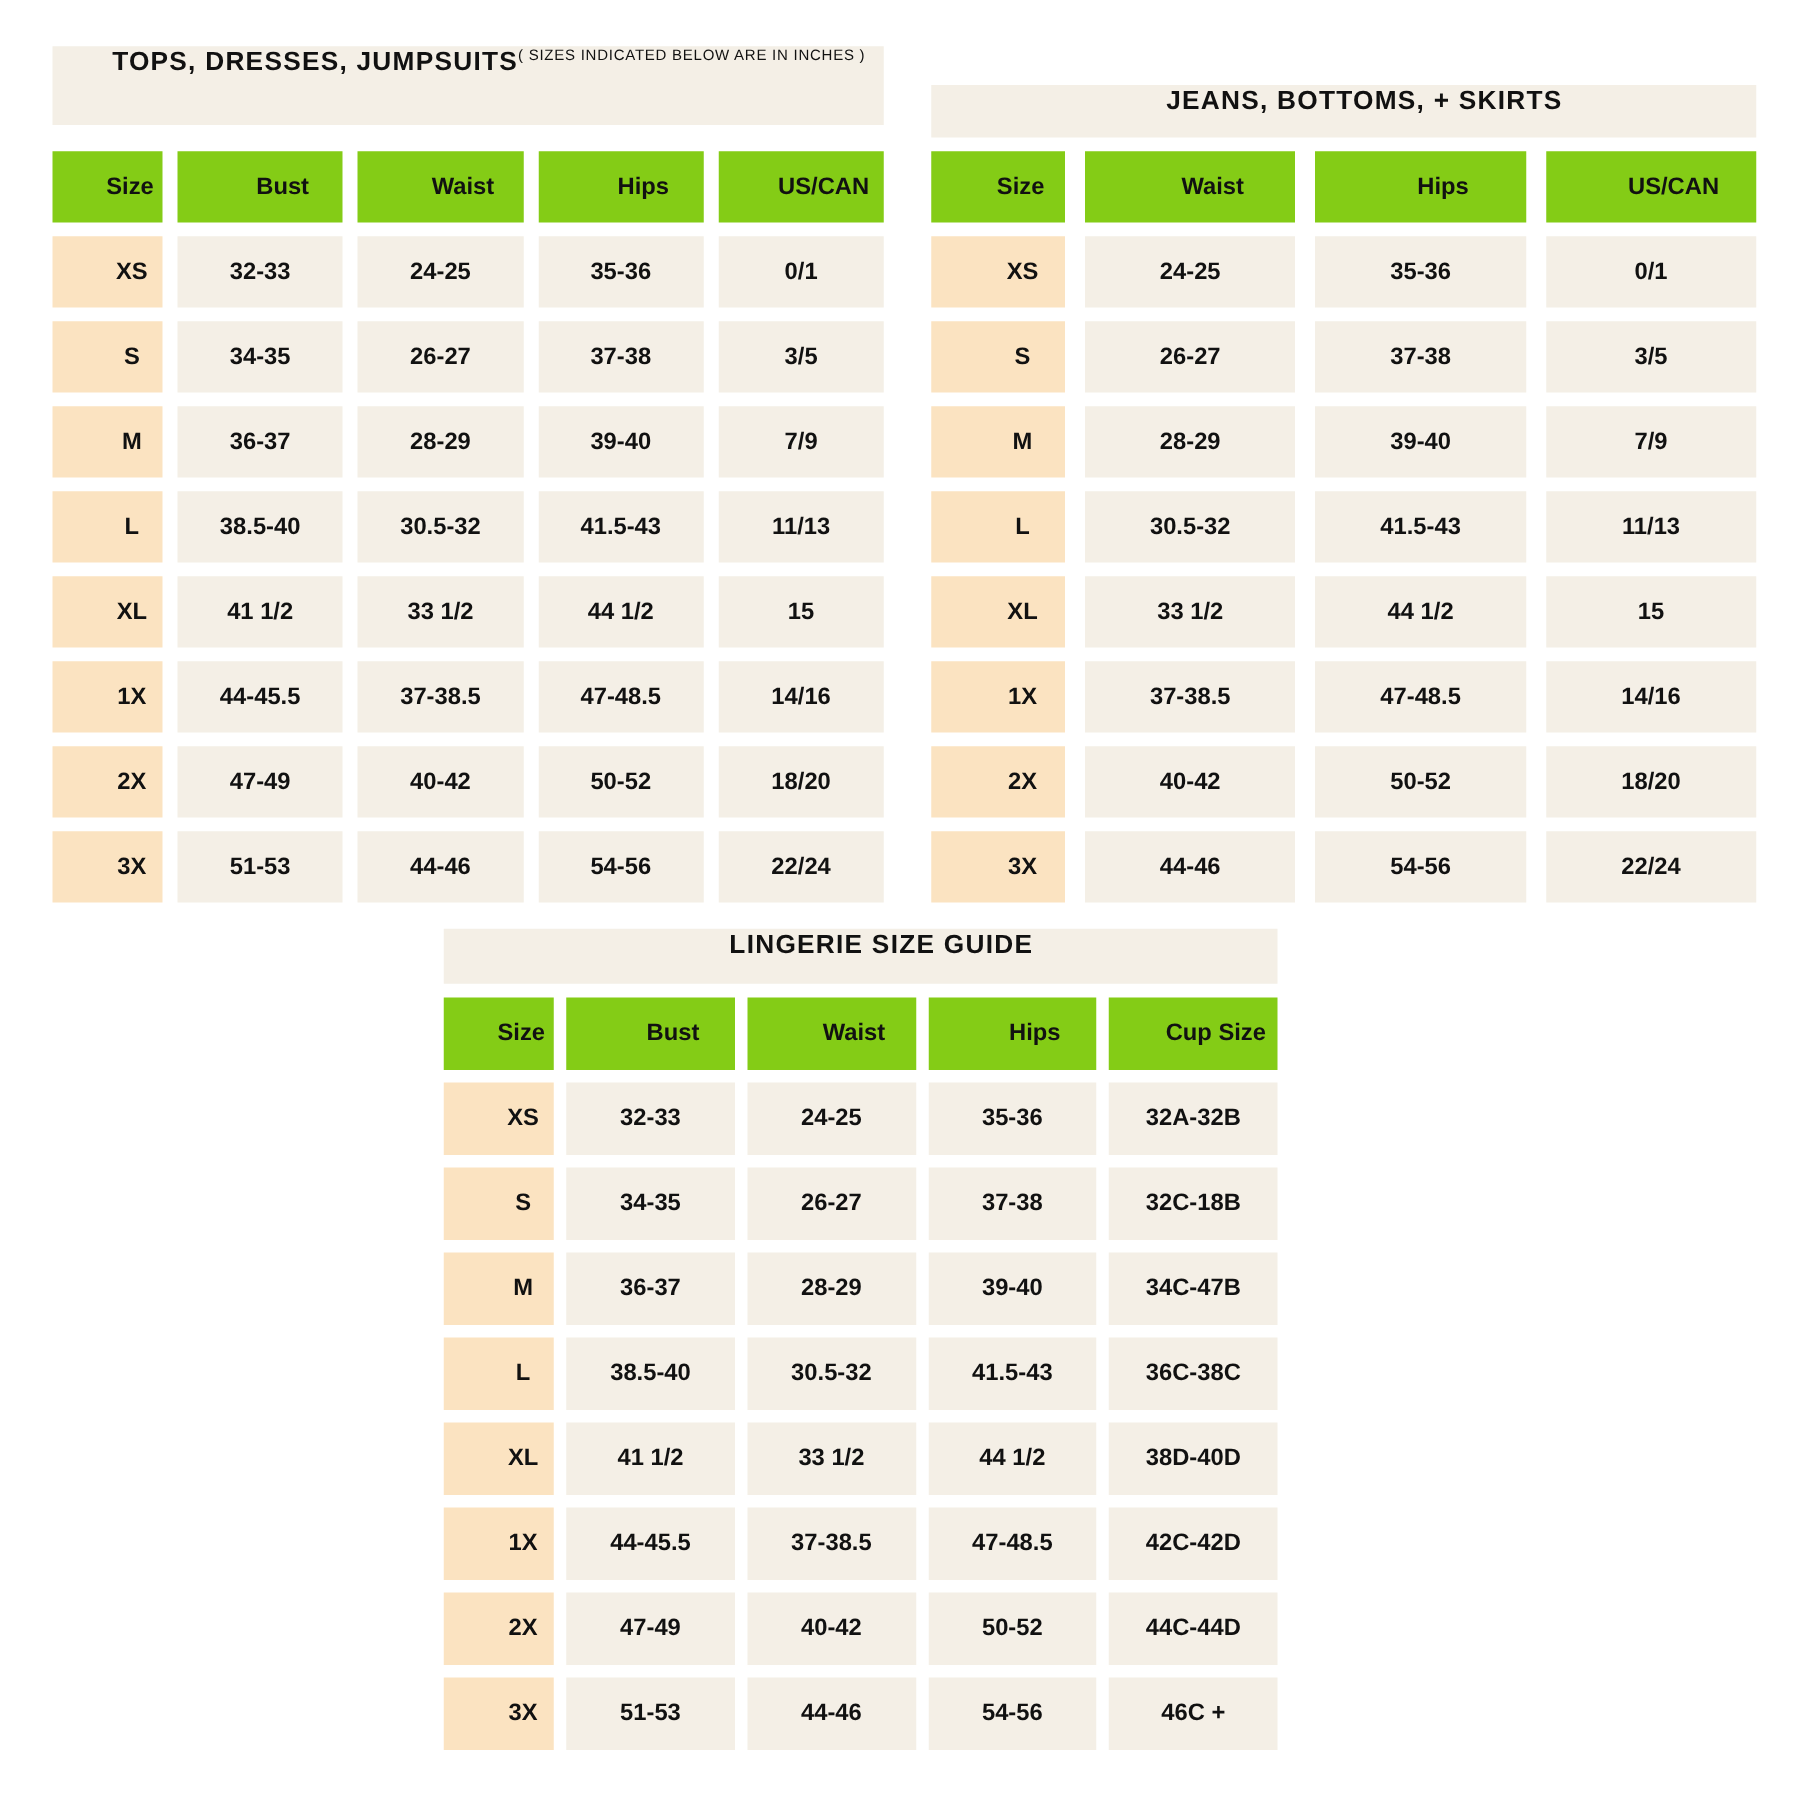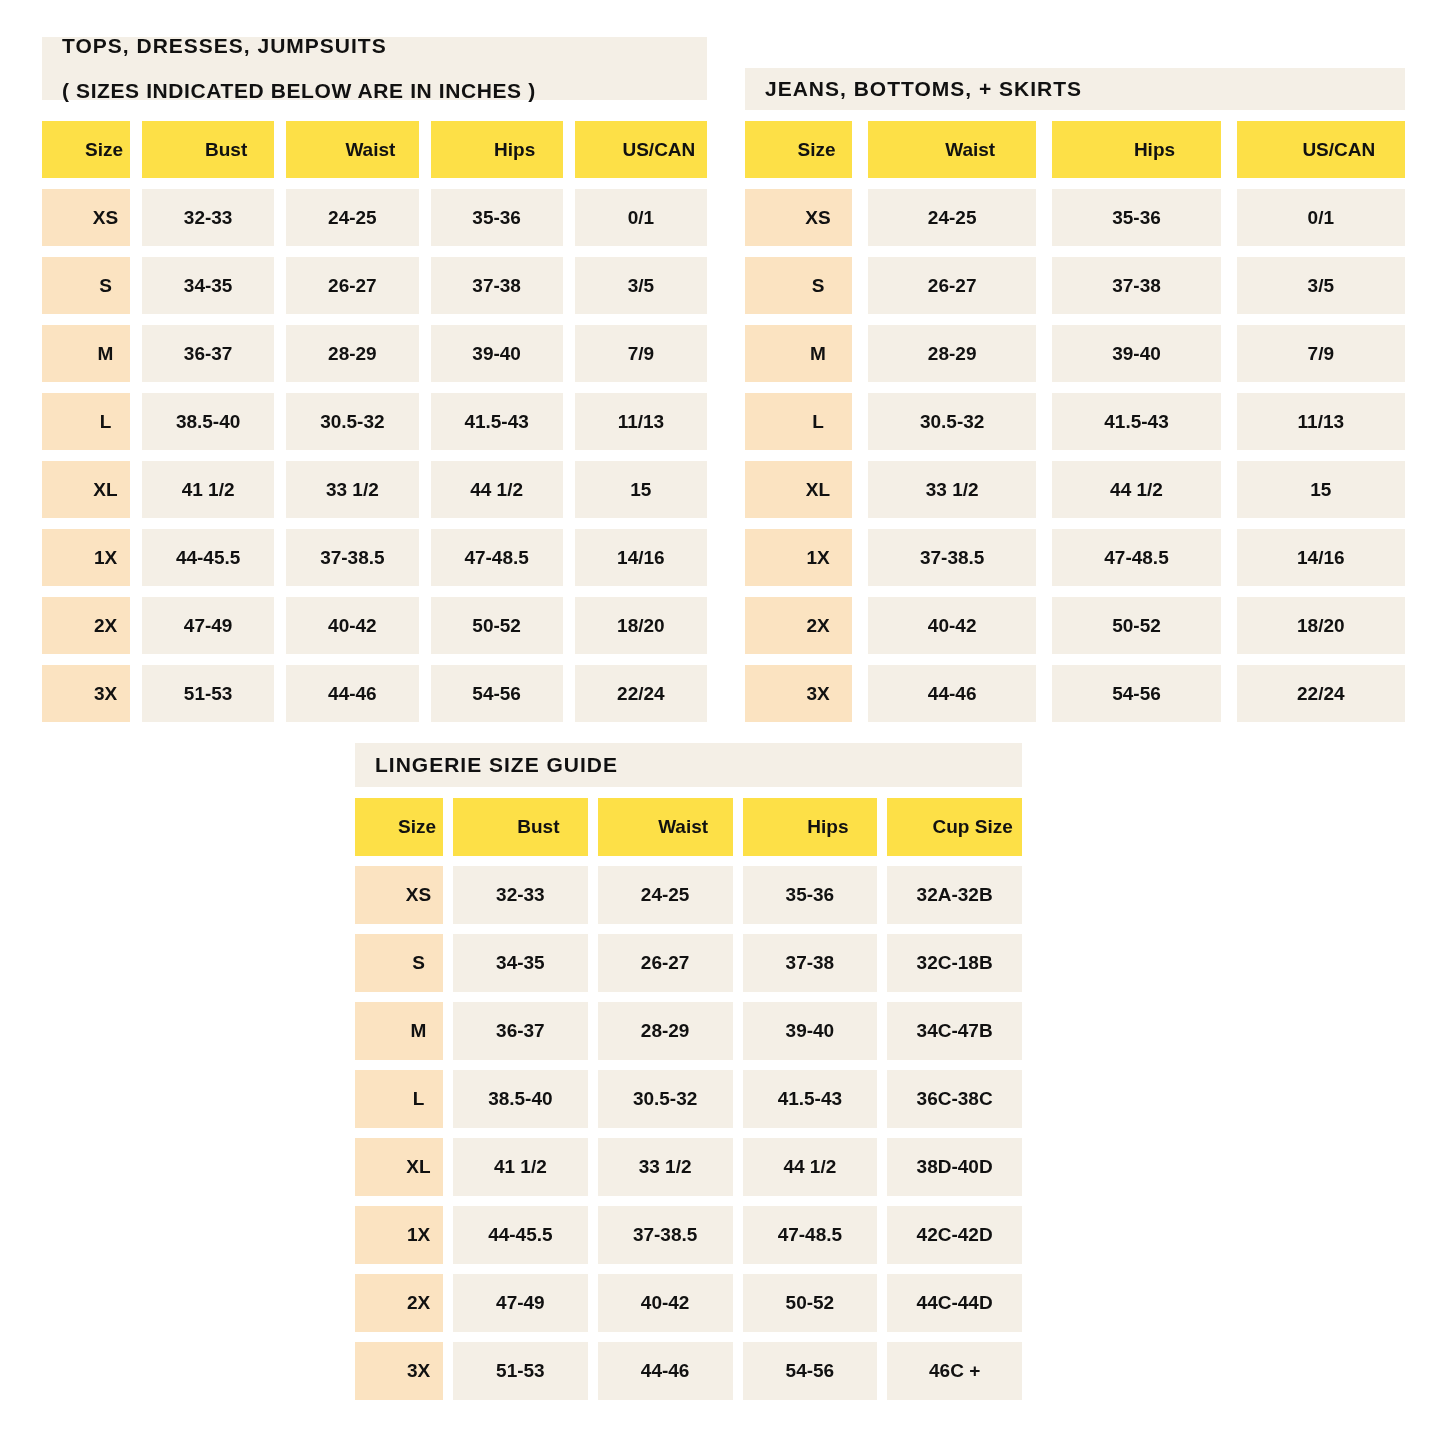--- a/index.html
+++ b/index.html
@@ -13,40 +13,39 @@
     overflow: hidden;
   }
   .table-section { position: absolute; }
   #tops-section     { left: 42px;  top: 37px;  width: 665px; }
   #jeans-section    { left: 745px; top: 68px;  width: 660px; }
   #lingerie-section { left: 355px; top: 743px; width: 667px; }
 
   .banner {
     background: #f4efe6;
     display: flex;
-    flex-direction: column;
+    flex-direction: row;
     justify-content: center;
-    padding-left: 20px;
+    padding-left: 33px;
   }
   #tops-section .banner     { height: 63px; }
   #jeans-section .banner    { height: 42px; }
   #lingerie-section .banner { height: 44px; }
 
   .banner-title {
     font-size: 21px;
     font-weight: 700;
     letter-spacing: 1px;
     line-height: 1.25;
   }
   .banner-subtitle {
-    font-size: 21px;
-    font-weight: 700;
+    font-size: 12px;
+    font-weight: 400;
     letter-spacing: 0.6px;
     line-height: 1.3;
-    margin-top: 18px;
   }
 
   .grid {
     display: grid;
     column-gap: 12px;
     row-gap: 11px;
     grid-auto-rows: 57px;
   }
   #tops-section .grid {
     margin-top: 21px;
@@ -66,21 +65,21 @@
   }
 
   .cell {
     display: flex;
     align-items: center;
     justify-content: center;
     font-weight: 700;
     font-size: 19px;
     background: #f4efe6;
   }
-  .cell.head { background: #fde047; padding-left: 36px; }
+  .cell.head { background: #84cc16; padding-left: 36px; }
   .cell.size { background: #fbe3c1; padding-left: 39px; }
 </style>
 </head>
 <body>
 
 <section class="table-section" id="tops-section">
   <div class="banner">
     <div class="banner-title">TOPS, DRESSES, JUMPSUITS</div>
     <div class="banner-subtitle">( SIZES INDICATED BELOW ARE IN INCHES )</div>
   </div>

